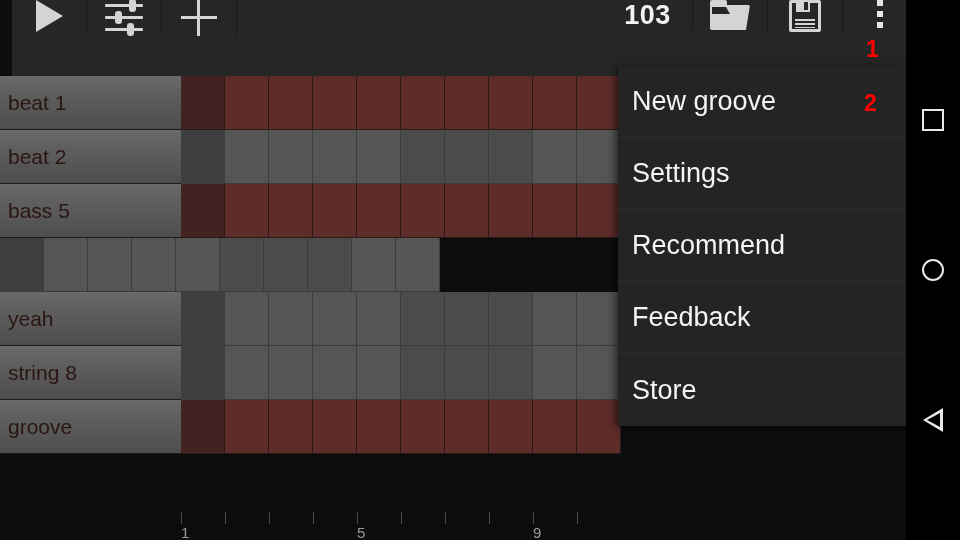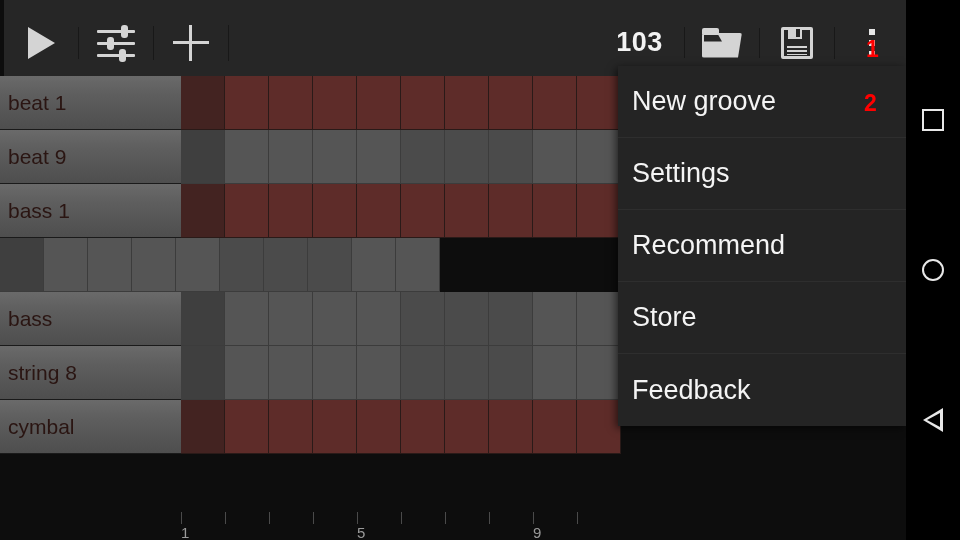--- a/index.html
+++ b/index.html
@@ -10,24 +10,24 @@
     overflow:hidden;
   }
   #app {
     position:relative;
     width:960px; height:540px;
     background:#0d0d0d;
   }
 
   
   #toolbar {
-    position:absolute; left:4px; top:0;
+    position:absolute; left:12px; top:0;
     width:906px; height:85px;
     background:#262626;
-    display:flex; align-items:center;
+    display:flex; align-items:flex-start;
   }
   .tb-btn {
     position:relative;
     display:flex; align-items:center; justify-content:center;
     border-right:1px solid #181818;
   }
   .tb-left { width:75px; }
   .tb-gap { flex:1; border-right:1px solid #181818; }
   .tb-bpm {
     width:90px; color:#f2f2f2; font-size:27px; font-weight:bold;
@@ -274,36 +274,36 @@
             <div class="cell on"></div>
             <div class="cell on"></div>
             <div class="cell on"></div>
             <div class="cell on"></div>
             <div class="cell on"></div>
             <div class="cell on"></div>
             <div class="cell on"></div>
           </div>
         </div>
         <div class="track-row">
-          <div class="track-label">beat 9</div>
+          <div class="track-label">beat 2</div>
           <div class="cells">
             <div class="cell off cur"></div>
             <div class="cell off"></div>
             <div class="cell off"></div>
             <div class="cell off"></div>
             <div class="cell off"></div>
             <div class="cell off dim"></div>
             <div class="cell off dim"></div>
             <div class="cell off dim"></div>
             <div class="cell off"></div>
             <div class="cell off"></div>
           </div>
         </div>
         <div class="track-row">
-          <div class="track-label">bass 1</div>
+          <div class="track-label">bass 5</div>
           <div class="cells">
             <div class="cell on cur"></div>
             <div class="cell on"></div>
             <div class="cell on"></div>
             <div class="cell on"></div>
             <div class="cell on"></div>
             <div class="cell on"></div>
             <div class="cell on"></div>
             <div class="cell on"></div>
             <div class="cell on"></div>
@@ -318,21 +318,21 @@
             <div class="cell off"></div>
             <div class="cell off"></div>
             <div class="cell off dim"></div>
             <div class="cell off dim"></div>
             <div class="cell off dim"></div>
             <div class="cell off"></div>
             <div class="cell off"></div>
           </div>
         </div>
         <div class="track-row">
-          <div class="track-label">bass</div>
+          <div class="track-label">yeah</div>
           <div class="cells">
             <div class="cell off cur"></div>
             <div class="cell off"></div>
             <div class="cell off"></div>
             <div class="cell off"></div>
             <div class="cell off"></div>
             <div class="cell off dim"></div>
             <div class="cell off dim"></div>
             <div class="cell off dim"></div>
             <div class="cell off"></div>
@@ -348,21 +348,21 @@
             <div class="cell off"></div>
             <div class="cell off"></div>
             <div class="cell off dim"></div>
             <div class="cell off dim"></div>
             <div class="cell off dim"></div>
             <div class="cell off"></div>
             <div class="cell off"></div>
           </div>
         </div>
         <div class="track-row">
-          <div class="track-label">cymbal</div>
+          <div class="track-label">groove</div>
           <div class="cells">
             <div class="cell on cur"></div>
             <div class="cell on"></div>
             <div class="cell on"></div>
             <div class="cell on"></div>
             <div class="cell on"></div>
             <div class="cell on"></div>
             <div class="cell on"></div>
             <div class="cell on"></div>
             <div class="cell on"></div>
@@ -384,22 +384,22 @@
         <div class="tick-label" style="left: 184px;">1</div>
         <div class="tick-label" style="left: 360px;">5</div>
         <div class="tick-label" style="left: 536px;">9</div>
       </div>
   </div>
 
   <div id="menu">
       <div class="menu-item">New groove</div>
       <div class="menu-item">Settings</div>
       <div class="menu-item">Recommend</div>
+      <div class="menu-item">Feedback</div>
       <div class="menu-item">Store</div>
-      <div class="menu-item">Feedback</div>
     </div>
 
   <div id="navbar">
     <div class="nav-btn nav-recents">
       <span class="ico-square"></span>
     </div>
     <div class="nav-btn nav-home">
       <span class="ico-circle"></span>
     </div>
     <div class="nav-btn nav-back">

